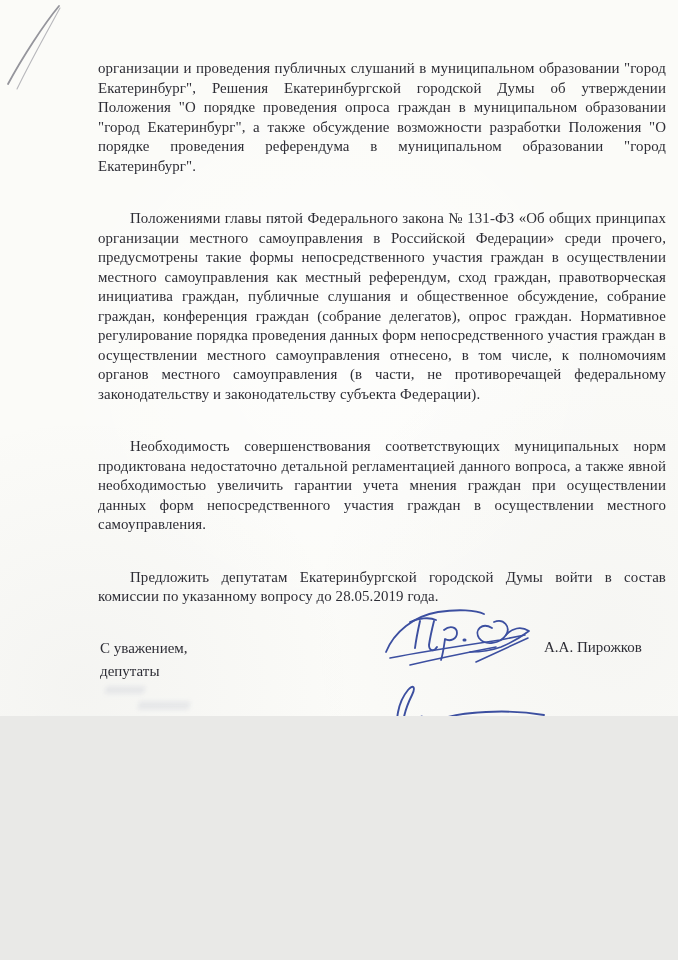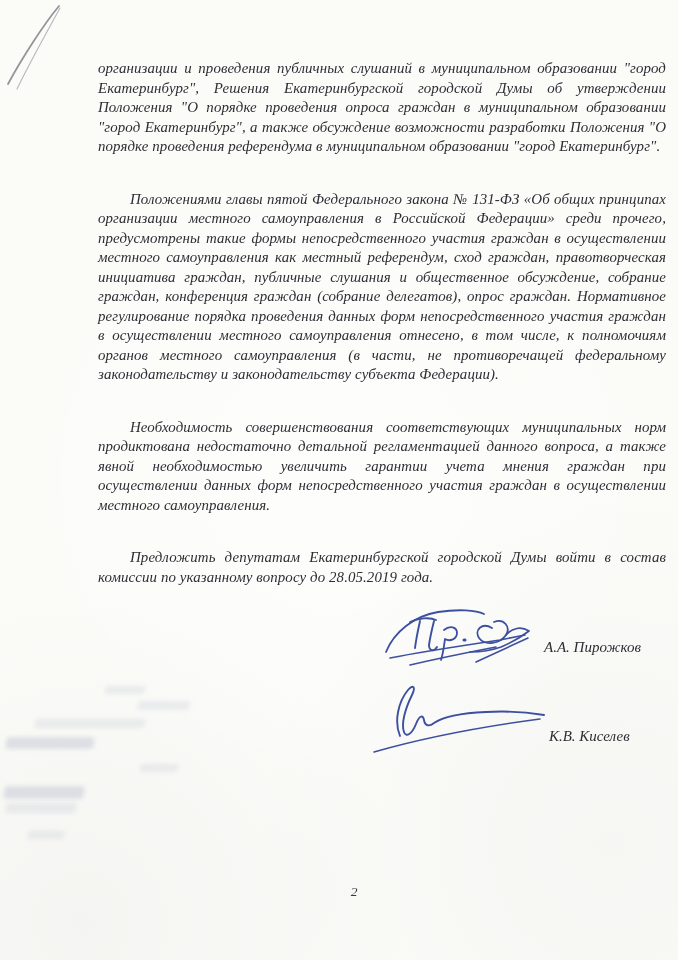--- a/index.html
+++ b/index.html
@@ -1,26 +1,25 @@
 <!DOCTYPE html>
 <html lang="ru" style="--ink: #2d2d35; --paper: #fbfbf8; --sig: #3c4fa0;"><head>
 <meta charset="utf-8">
 <style>
   html,body{margin:0;padding:0;}
   body{width:678px;height:960px;overflow:hidden;background:#e9e9e7;}
   .page{
-    position:relative;width:678px;height:960px;overflow:hidden;
+    position:relative;width:678px;height:716px;overflow:hidden;
     background:var(--paper,#fbfbf8);
     background-image:
       radial-gradient(circle at 12% 96%, rgba(120,120,125,.05), transparent 30%),
       radial-gradient(circle at 90% 88%, rgba(120,120,125,.04), transparent 35%),
       radial-gradient(circle at 50% 50%, rgba(255,255,255,.6), transparent 60%);
     font-family:"Liberation Serif","DejaVu Serif",serif;
     color:var(--ink,#2d2d35);
-    font-style:italic;
   }
   .pen-mark{position:absolute;left:0;top:0;}
   .textblock{
     position:absolute;left:98px;top:59px;width:568px;
     text-align:justify;font-size:14.9px;line-height:19.5px;letter-spacing:.1px;
   }
   .textblock p{margin:0 0 21px 0;}
   .textblock p + p{margin-bottom:2px;margin-top:0;}
   .textblock p.ind{text-indent:32px;margin-top:33px;}
   .closing{position:absolute;left:100px;top:637px;font-size:15px;line-height:23px;}
@@ -53,20 +52,24 @@
     <path d="M17 89 C30 62 48 30 60 8" fill="none" stroke="#a6a6ac" stroke-width="1.1" stroke-linecap="round" opacity="0.8"></path>
   </svg>
 
   <div class="textblock">
     <p>организации и проведения публичных слушаний в муниципальном образовании "город Екатеринбург", Решения Екатеринбургской городской Думы об утверждении Положения "О порядке проведения опроса граждан в муниципальном образовании "город Екатеринбург", а также обсуждение возможности разработки Положения "О порядке проведения референдума в муниципальном образовании "город Екатеринбург".</p>
     <p class="ind">Положениями главы пятой Федерального закона № 131-ФЗ «Об общих принципах организации местного самоуправления в Российской Федерации» среди прочего, предусмотрены такие формы непосредственного участия граждан в осуществлении местного самоуправления как местный референдум, сход граждан, правотворческая инициатива граждан, публичные слушания и общественное обсуждение, собрание граждан, конференция граждан (собрание делегатов), опрос граждан. Нормативное регулирование порядка проведения данных форм непосредственного участия граждан в осуществлении местного самоуправления отнесено, в том числе, к полномочиям органов местного самоуправления (в части, не противоречащей федеральному законодательству и законодательству субъекта Федерации).</p>
     <p class="ind">Необходимость совершенствования соответствующих муниципальных норм продиктована недостаточно детальной регламентацией данного вопроса, а также явной необходимостью увеличить гарантии учета мнения граждан при осуществлении данных форм непосредственного участия граждан в осуществлении местного самоуправления.</p>
     <p class="ind">Предложить депутатам Екатеринбургской городской Думы войти в состав комиссии по указанному вопросу до 28.05.2019 года.</p>
   </div>
 
+  <div class="closing">
+    <div>С уважением,</div>
+    <div>депутаты</div>
+  </div>
 
   <svg class="sig" style="left:380px;top:602px;" width="170" height="72" viewBox="0 0 170 72">
     <path d="M6 50 C14 30 34 14 58 10 C78 7 96 8 104 12" stroke-width="1.8"></path>
     <path d="M30 20 C38 16 50 15 56 18" stroke-width="1.8"></path>
     <path d="M40 19 C38 28 36 38 35 46" stroke-width="1.9"></path>
     <path d="M54 19 C52 27 50 36 49 43 C49 49 54 50 57 45" stroke-width="1.9"></path>
     <path d="M64 28 C70 23 77 25 77 31 C77 37 70 40 65 37 C64 44 63 52 61 58" stroke-width="1.8"></path>
     <path d="M84 38 L85 38" stroke-width="3"></path>
     <path d="M112 26 C102 20 94 28 99 36 C105 44 120 42 126 33 C131 25 124 16 114 20" stroke-width="1.8"></path>
     <path d="M126 33 C132 26 141 24 149 29 C141 35 131 41 121 45 C110 49 99 50 90 50" stroke-width="1.7"></path>

